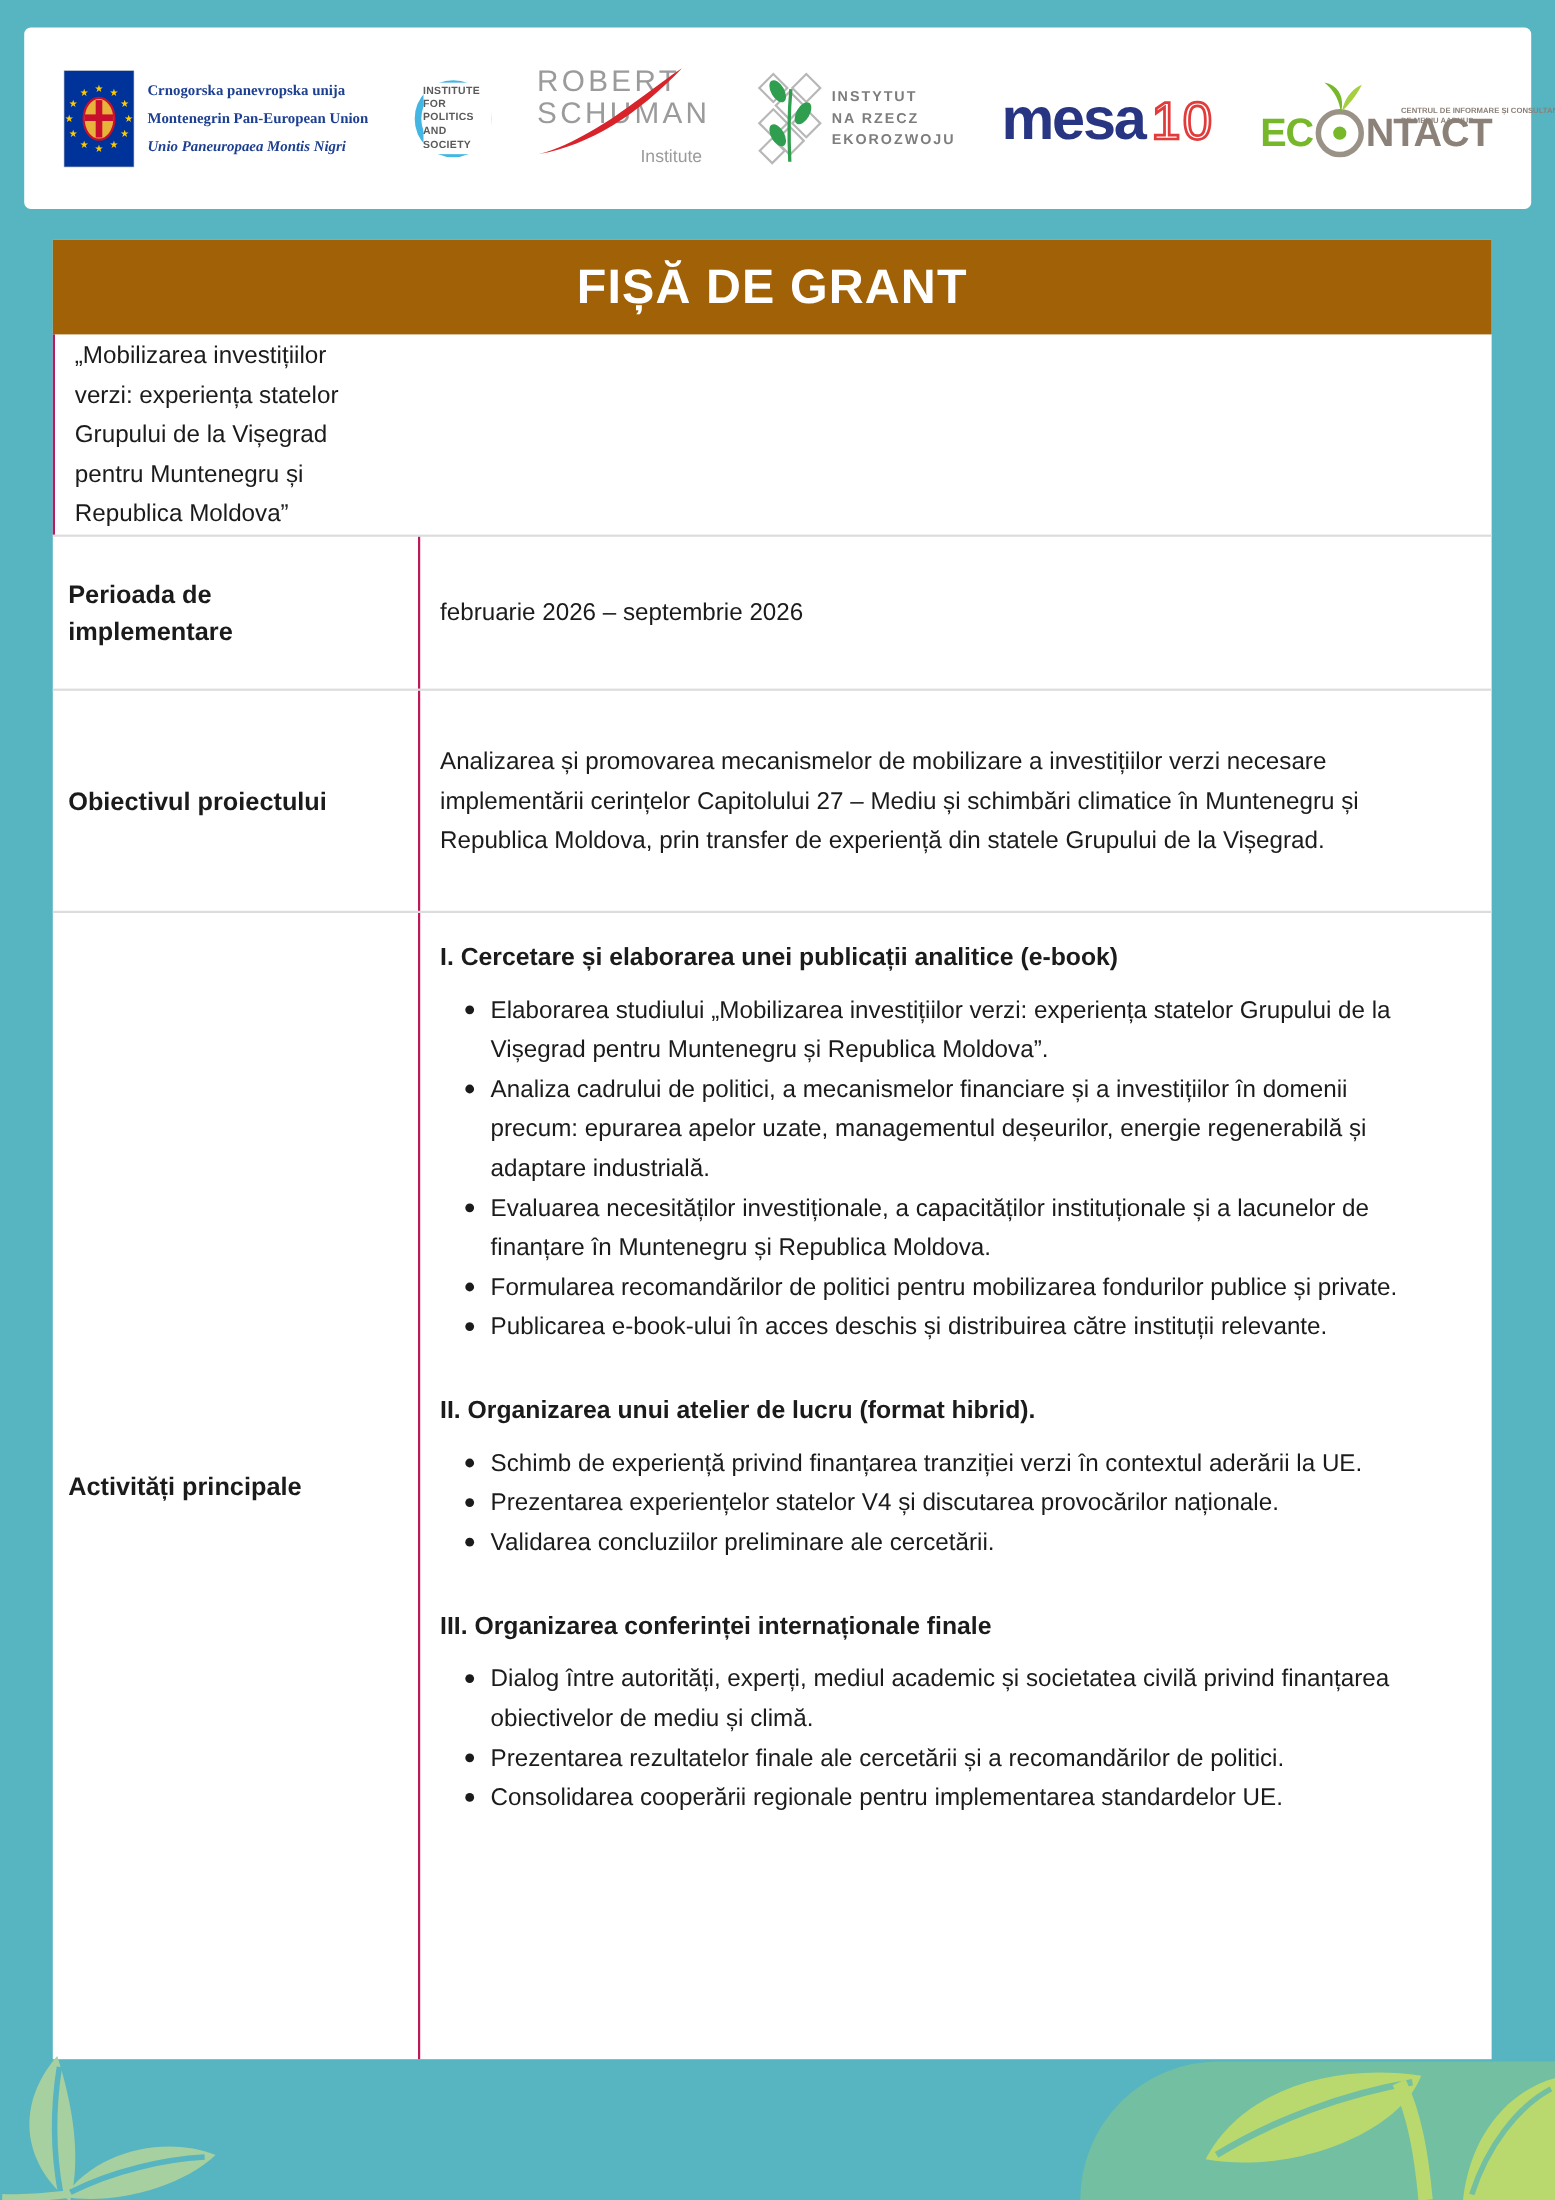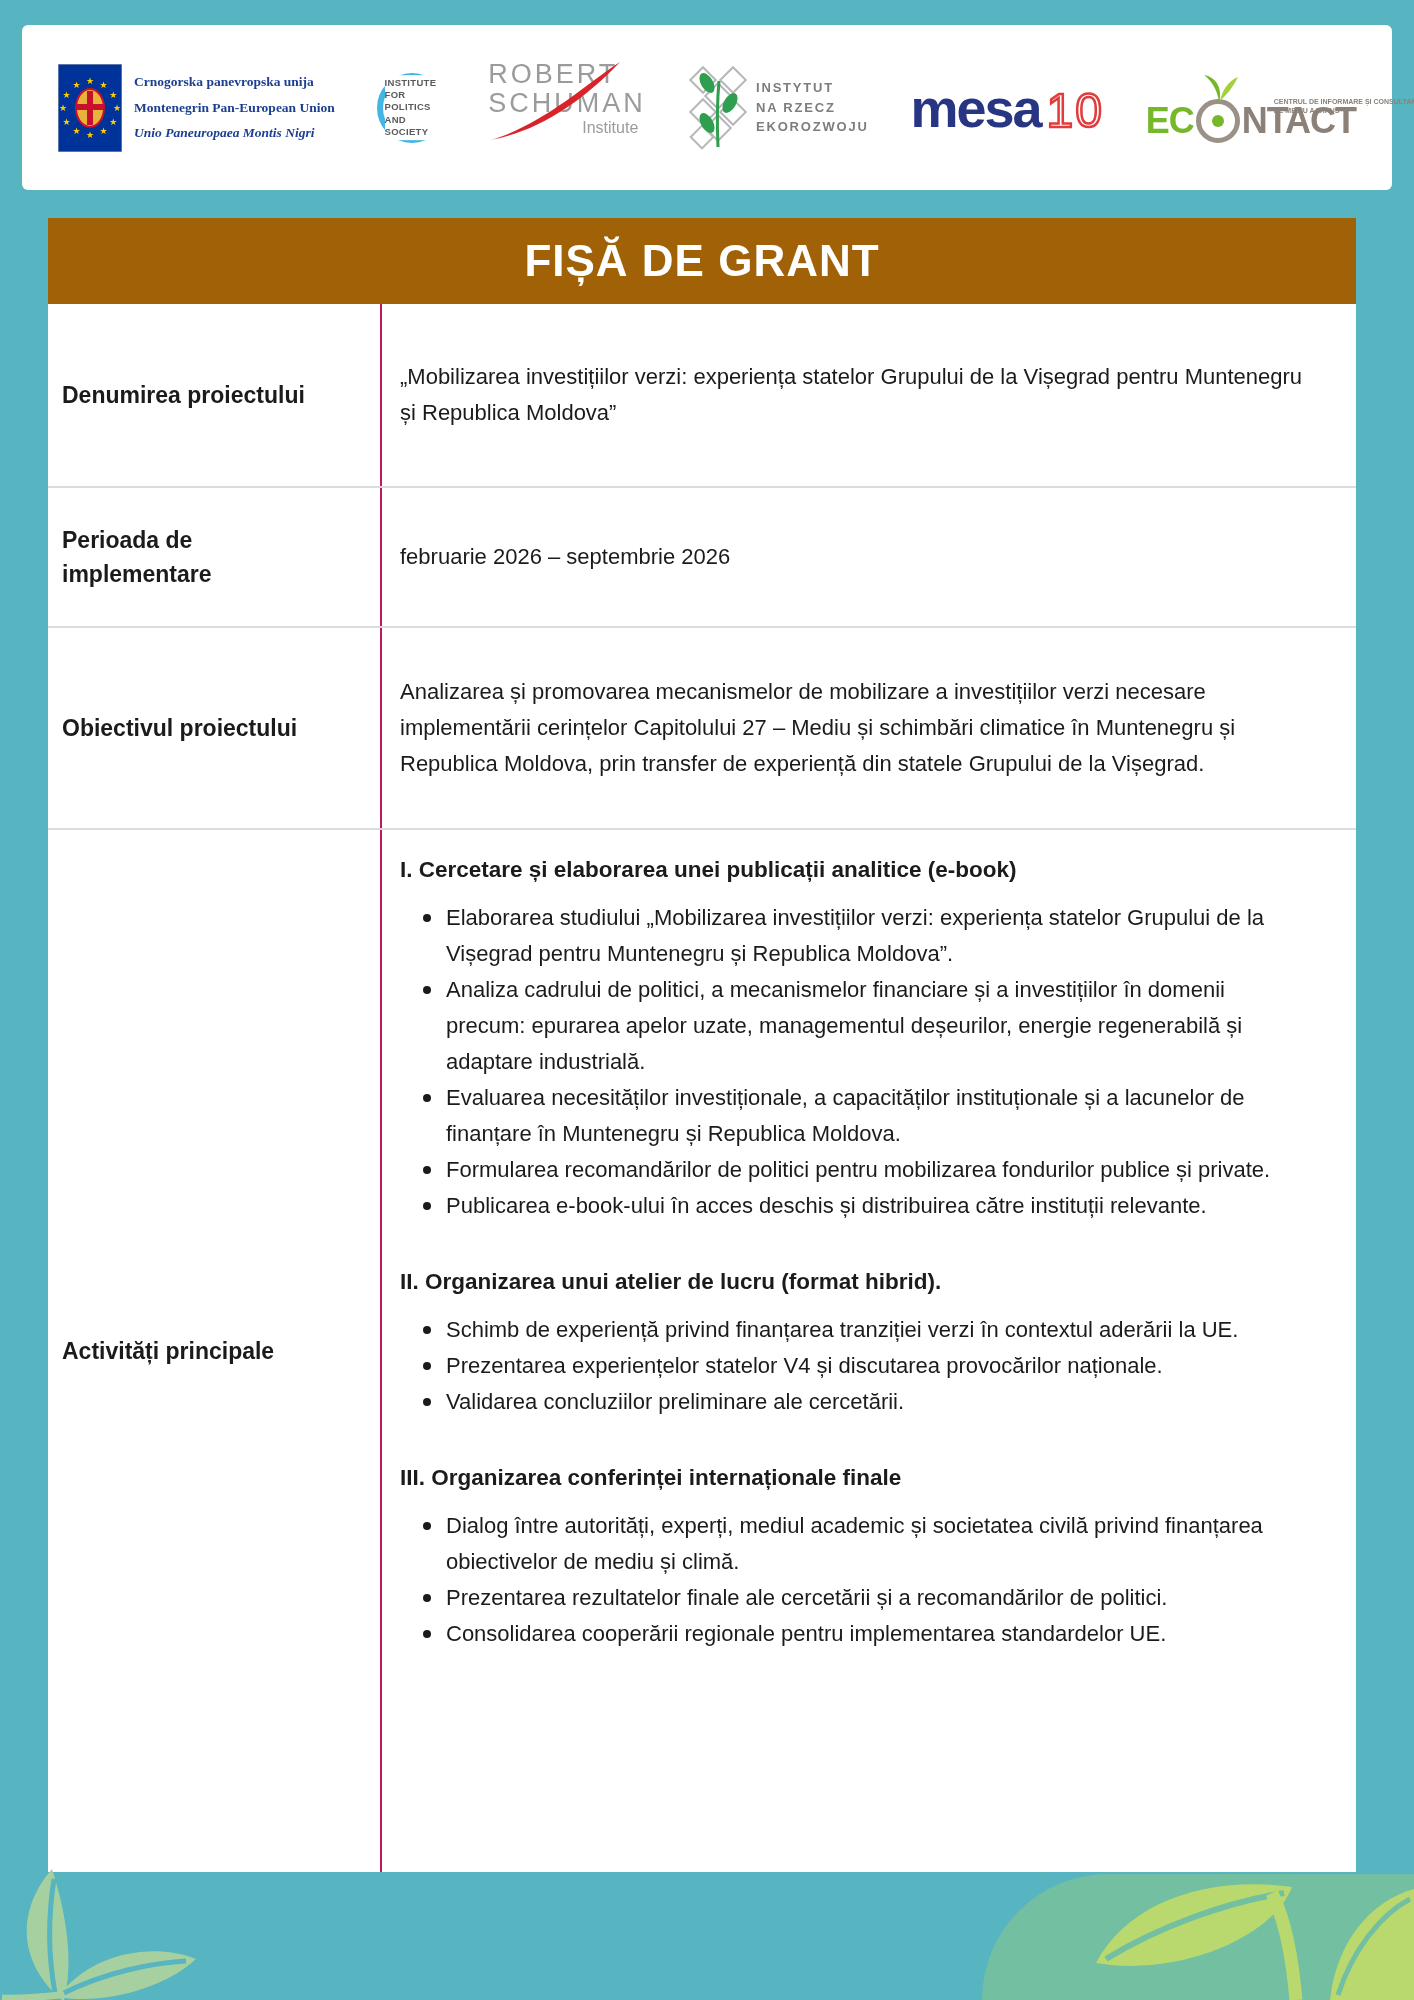--- a/index.html
+++ b/index.html
@@ -25,21 +25,21 @@
   .mpeu-text .l3{font-style:italic;}
   
   .logo-ips{position:relative;width:70px;height:70px;}
   .ips-ring{position:absolute;inset:0;border:6px solid #44b6e3;border-radius:50%;box-sizing:border-box;}
   .ips-text{position:absolute;top:50%;left:8px;transform:translateY(-50%);
     background:#fff;padding:2px 3px 2px 0;
     font-size:9.5px;line-height:1.3;color:#5a5a5a;font-weight:700;letter-spacing:.3px;}
   
   .logo-rsi{position:relative;display:block;width:150px;height:96px;}
   .rs-l1,.rs-l2{font-size:27px;color:#9b9b9b;letter-spacing:3px;line-height:1.1;}
-  .rs-l3{font-size:16px;color:#9b9b9b;text-align:right;margin-top:0;}
+  .rs-l3{font-size:16px;color:#9b9b9b;text-align:right;margin-top:15px;}
   .rs-swoosh{position:absolute;left:0;top:0;pointer-events:none;}
   
   .logo-ine{display:flex;align-items:center;}
   .ine-text{margin-left:0;font-size:13px;color:#7d7d7d;letter-spacing:1.8px;line-height:1.5;font-weight:700;}
   
   .logo-mesa{align-items:baseline;}
   .mesa-word{font-size:54px;font-weight:800;color:#283583;letter-spacing:-2px;}
   .mesa-digits{font-size:48px;font-weight:400;color:transparent;
     -webkit-text-stroke:2.5px #e23b3b;letter-spacing:2px;margin-left:6px;}
   
@@ -183,21 +183,20 @@
   </div>
 </div>
 
 <div class="grant-table">
 
   <div class="title-bar">
     <span class="t">FIȘĂ DE GRANT</span>
   </div>
 
   <div class="t-row row-1">
-    <div class="label-cell">Denumirea proiectului</div>
     <div class="content-cell">
       <span>„Mobilizarea investițiilor verzi: experiența statelor Grupului de la Vișegrad pentru Muntenegru și Republica Moldova”</span>
     </div>
   </div>
 
   <div class="t-row row-2">
     <div class="label-cell">Perioada de implementare</div>
     <div class="content-cell">
       <span>februarie 2026 – septembrie 2026</span>
     </div>

